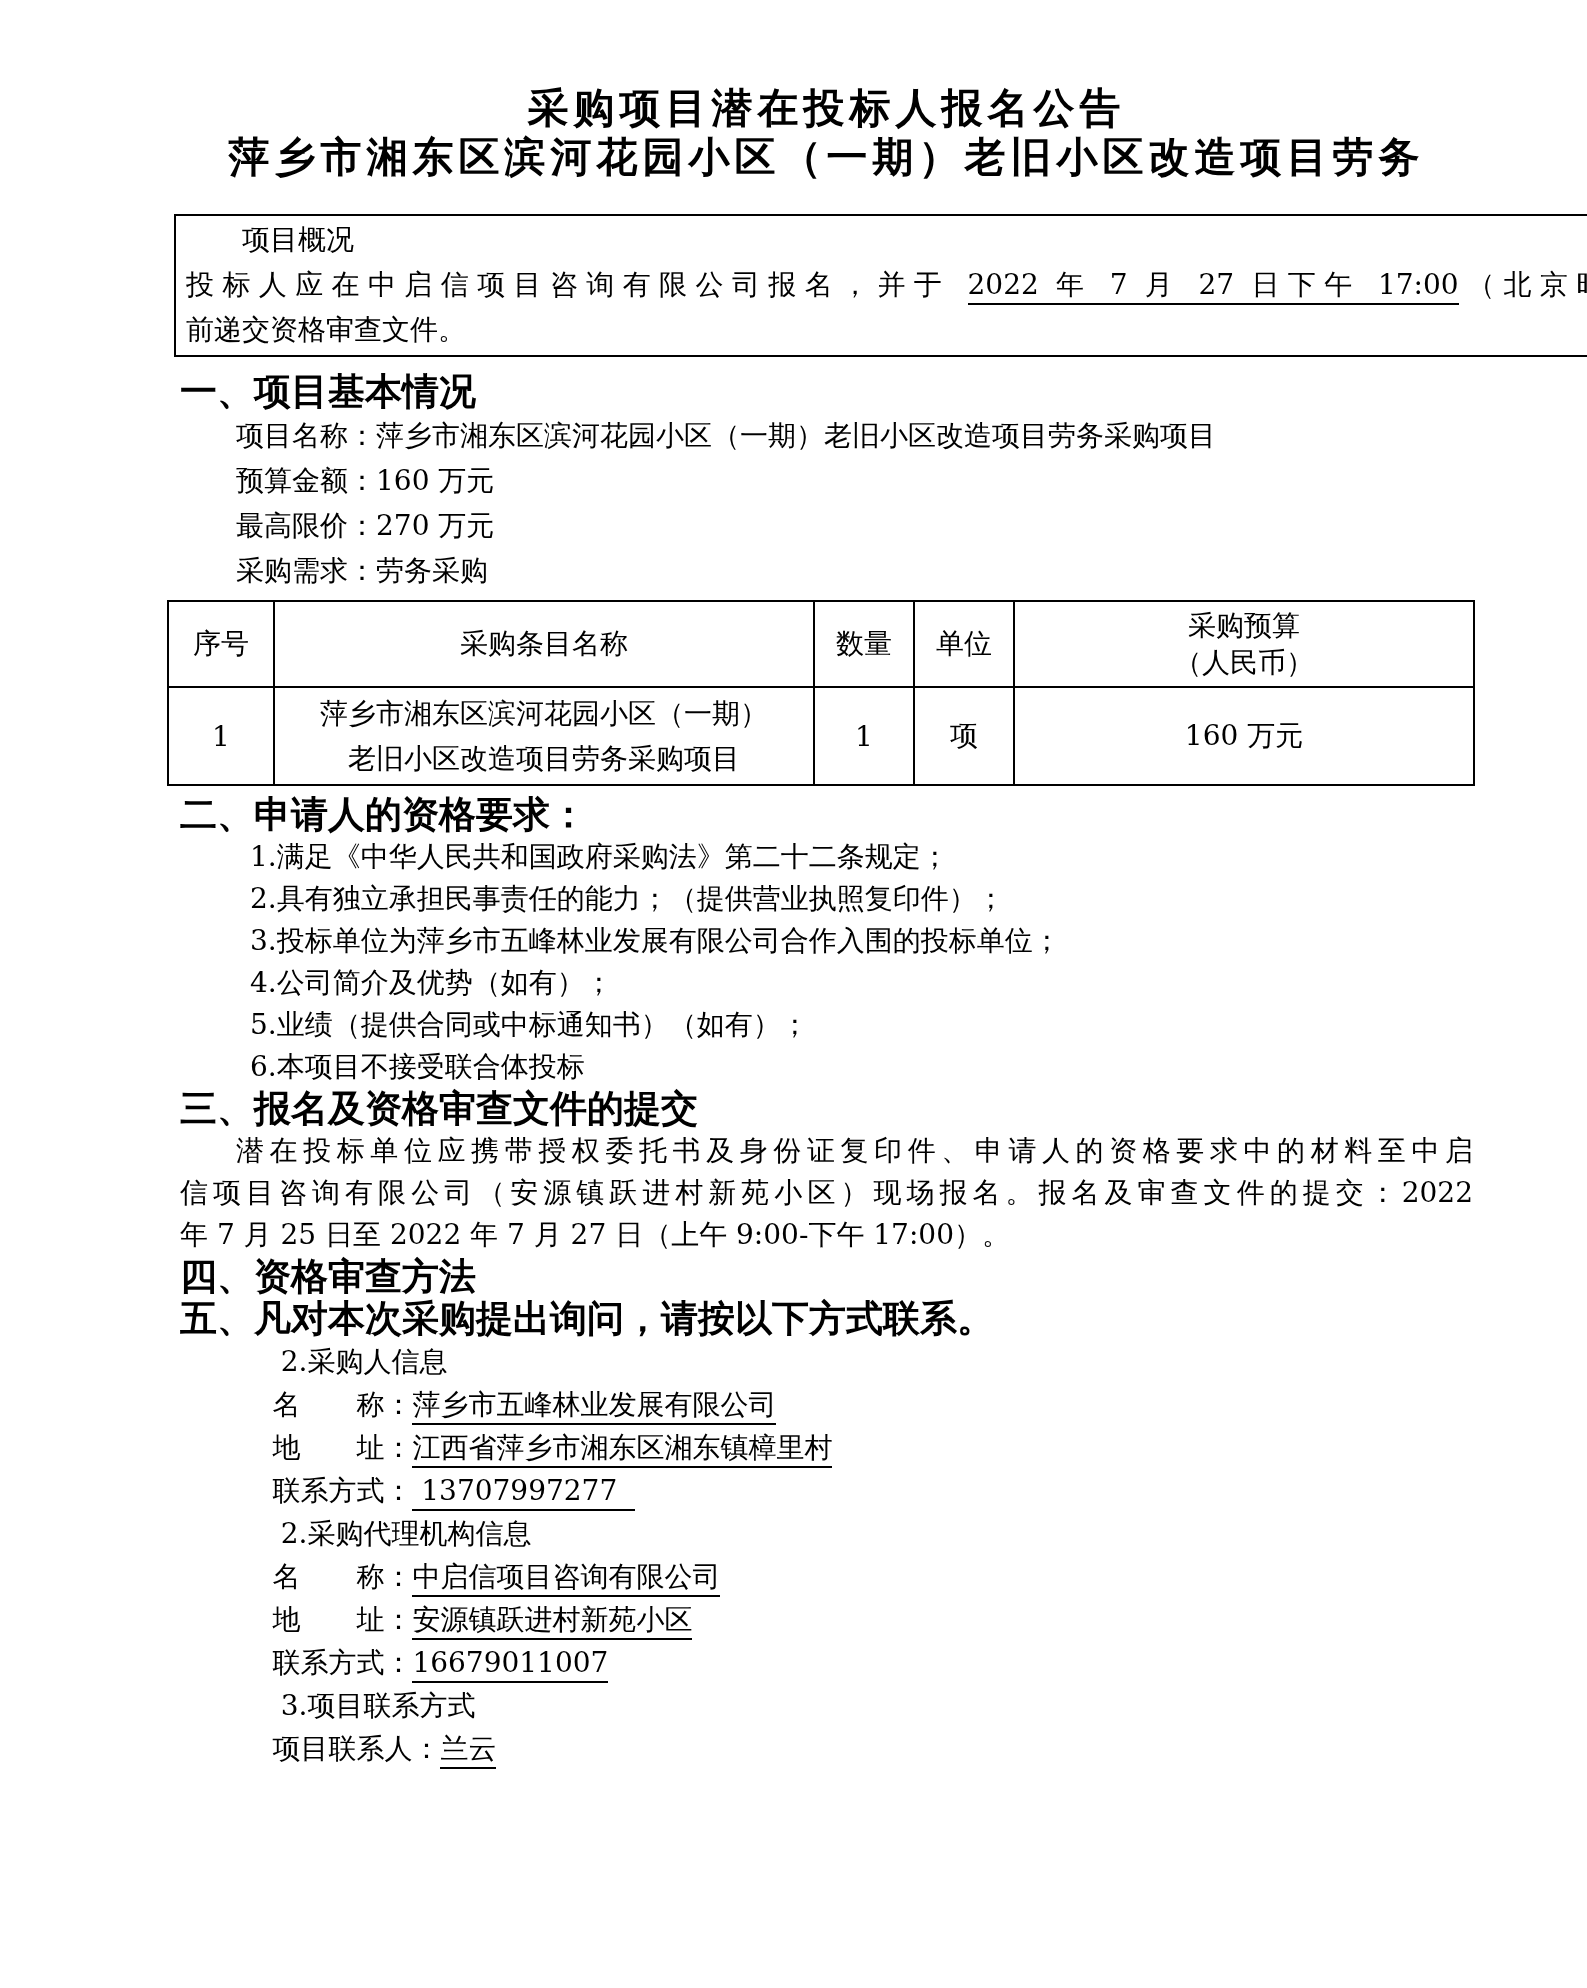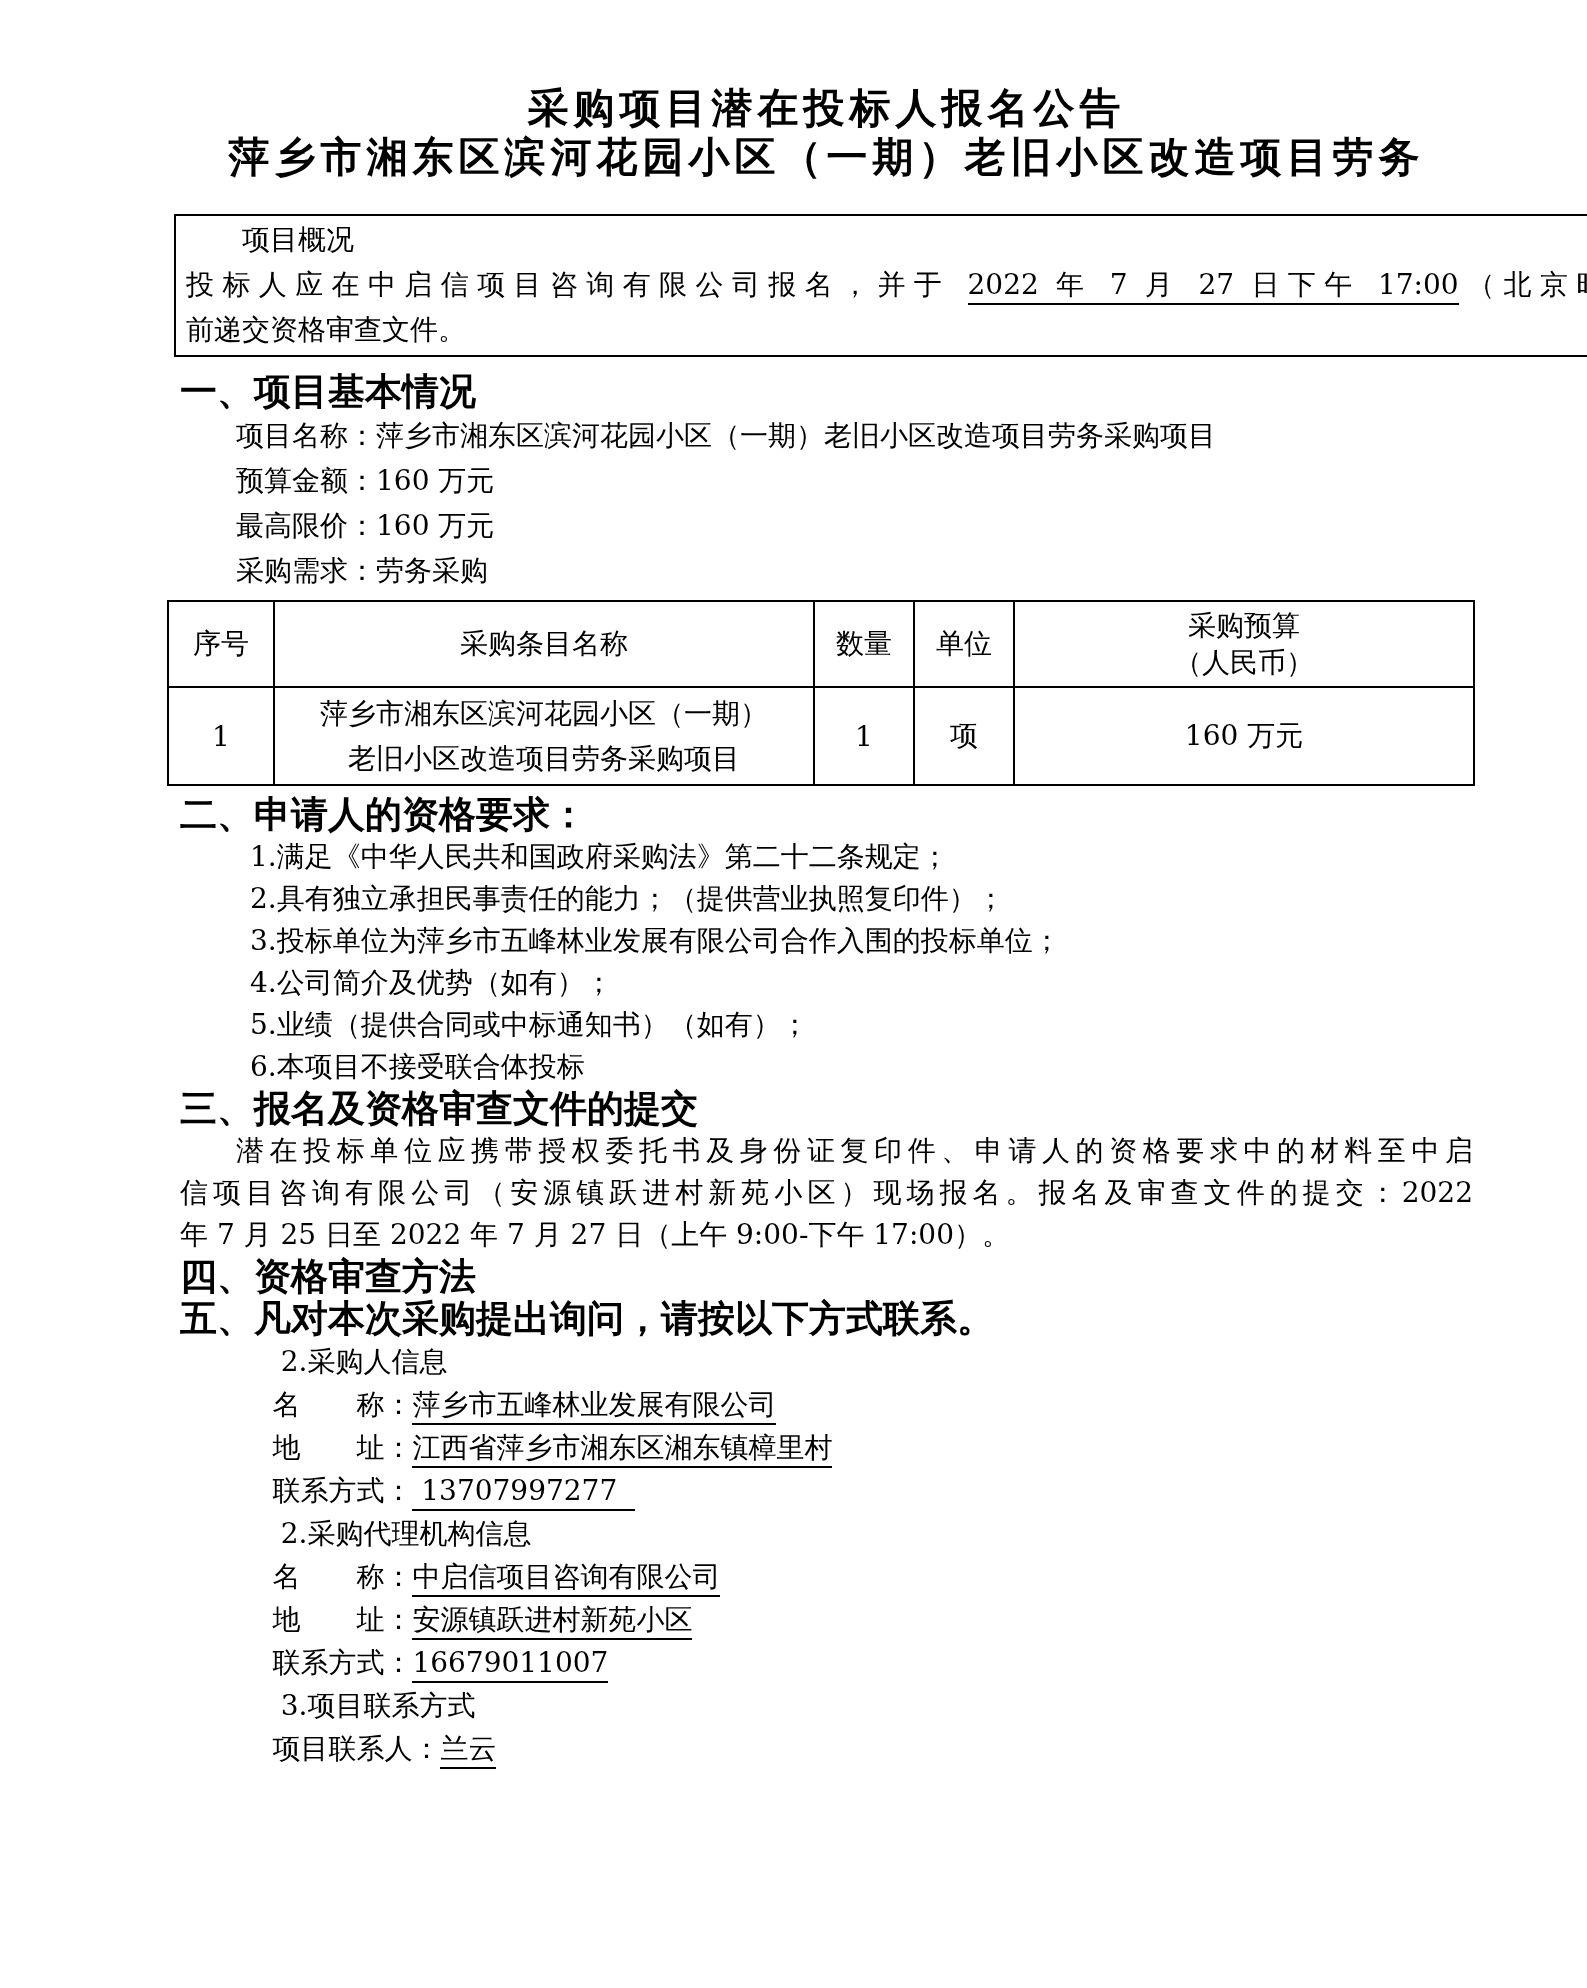--- a/index.html
+++ b/index.html
@@ -76,21 +76,21 @@
       <div>
           <div class="line jst"><span>投标人应在中启信项目咨询有限公司报名，并于 </span><span class="u">2022 年 7 月 27 日下午 17:00</span><span>（北京时间）</span></div>
           <div class="line"><span>前递交资格审查文件。</span></div>
         </div>
     </div>
 
     <div class="sec-heading h1">一、项目基本情况</div>
     <div class="s1">
       <div class="line">项目名称：萍乡市湘东区滨河花园小区（一期）老旧小区改造项目劳务采购项目</div>
       <div class="line">预算金额：160 万元</div>
-      <div class="line">最高限价：160 万元</div>
+      <div class="line">最高限价：270 万元</div>
       <div class="line">采购需求：劳务采购</div>
     </div>
 
     <table class="info">
       <colgroup>
         <col style="width:106px">
           <col style="width:540px">
           <col style="width:100px">
           <col style="width:100px">
           <col style="width:460px">

